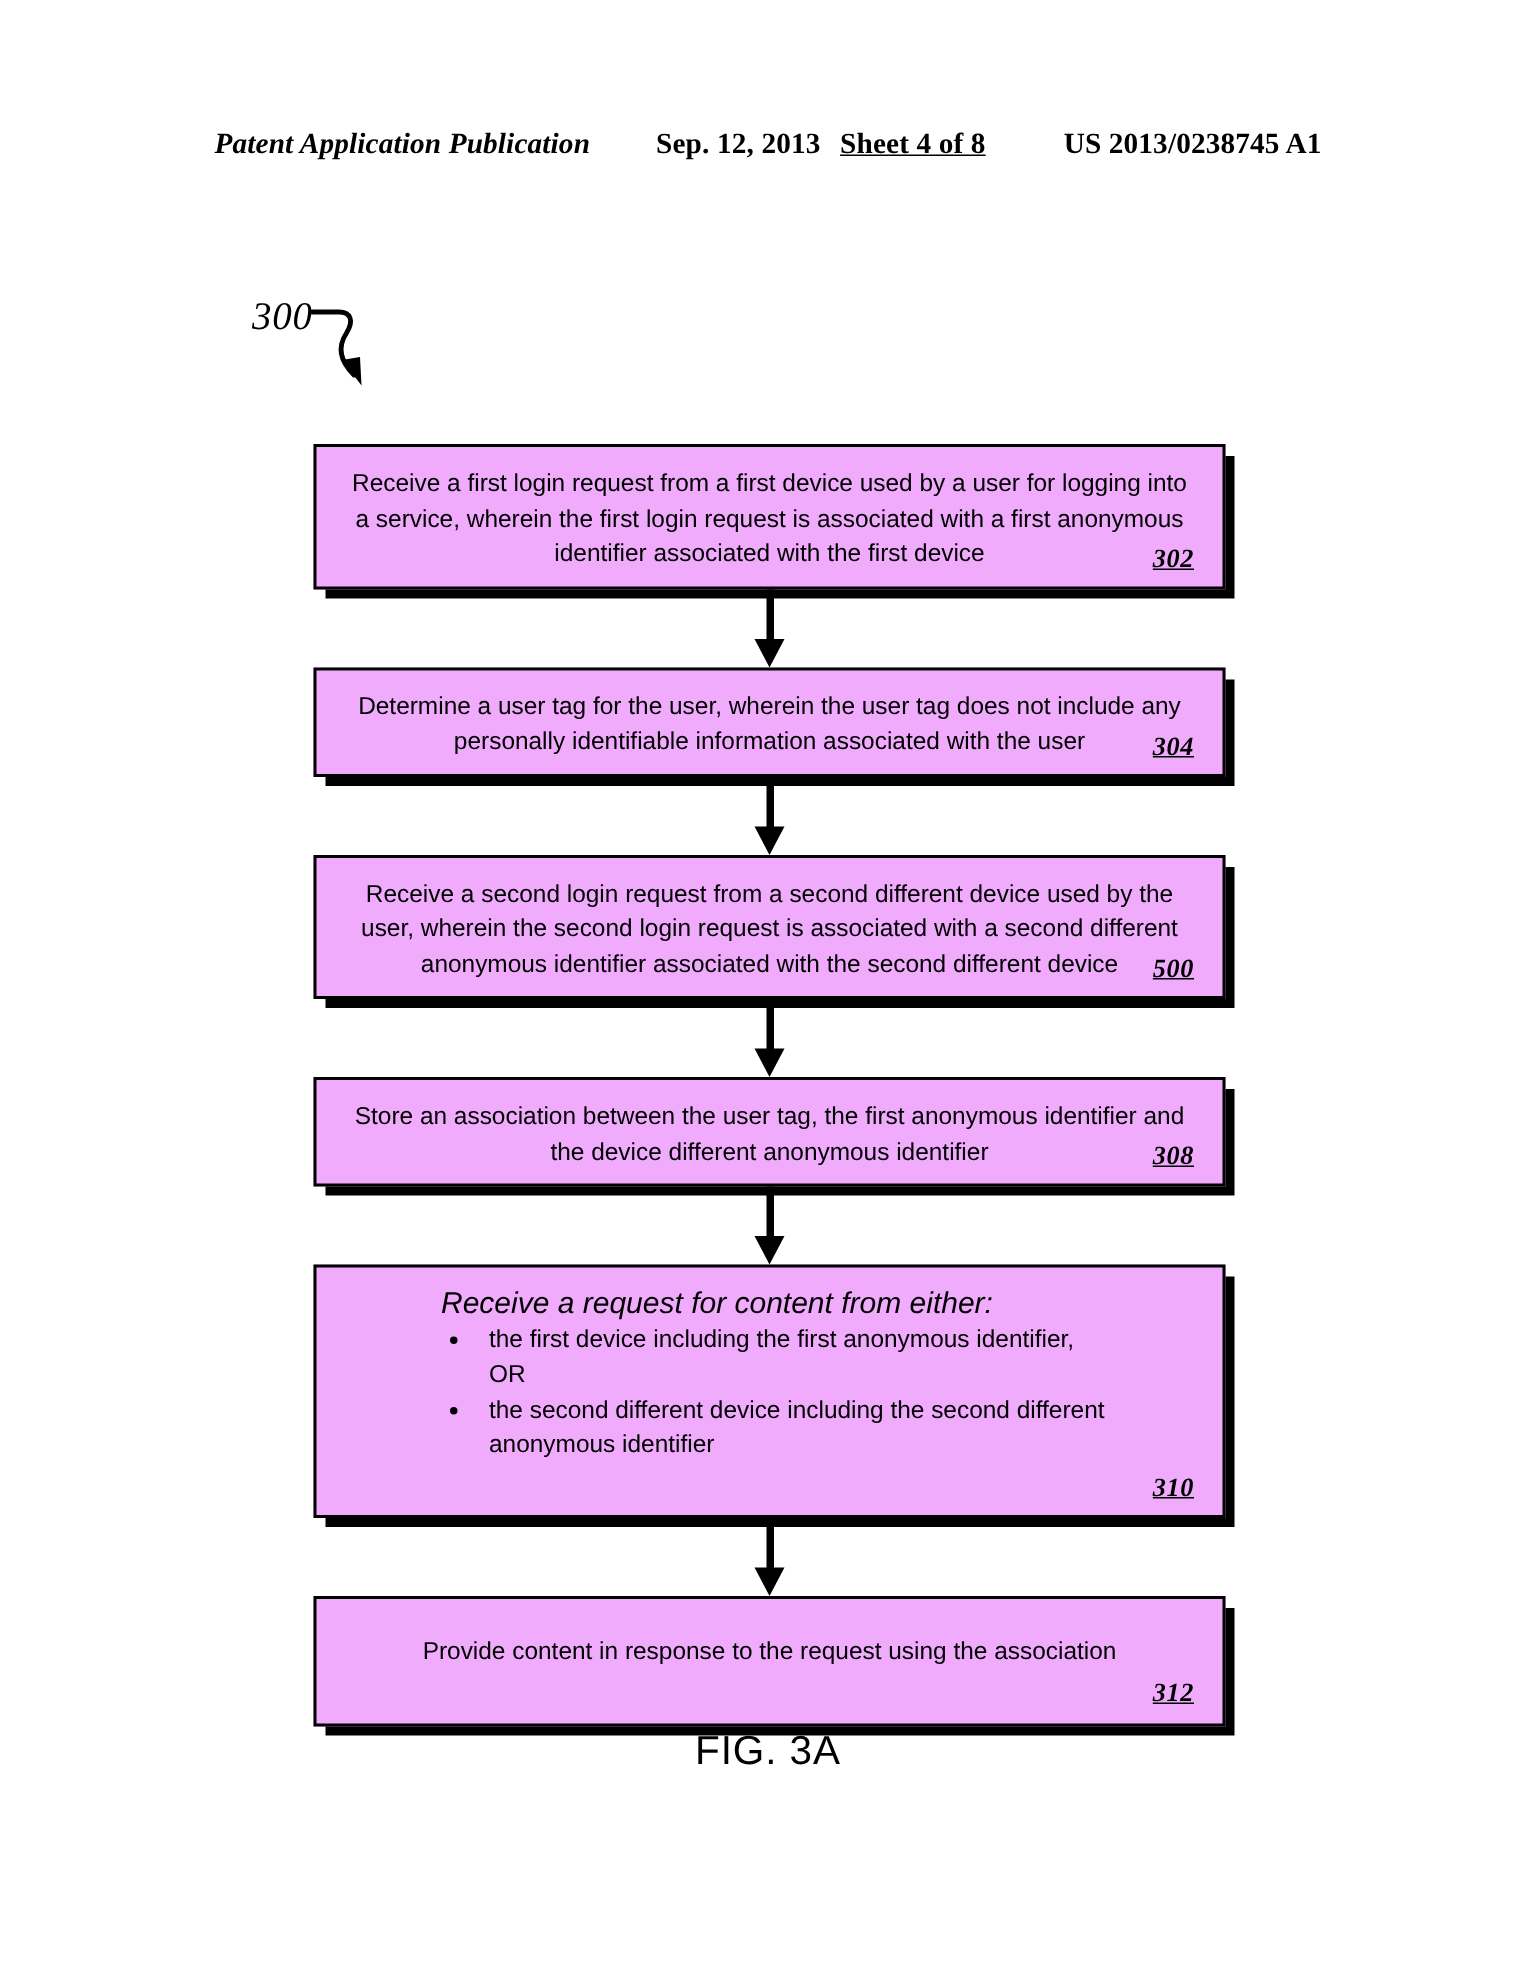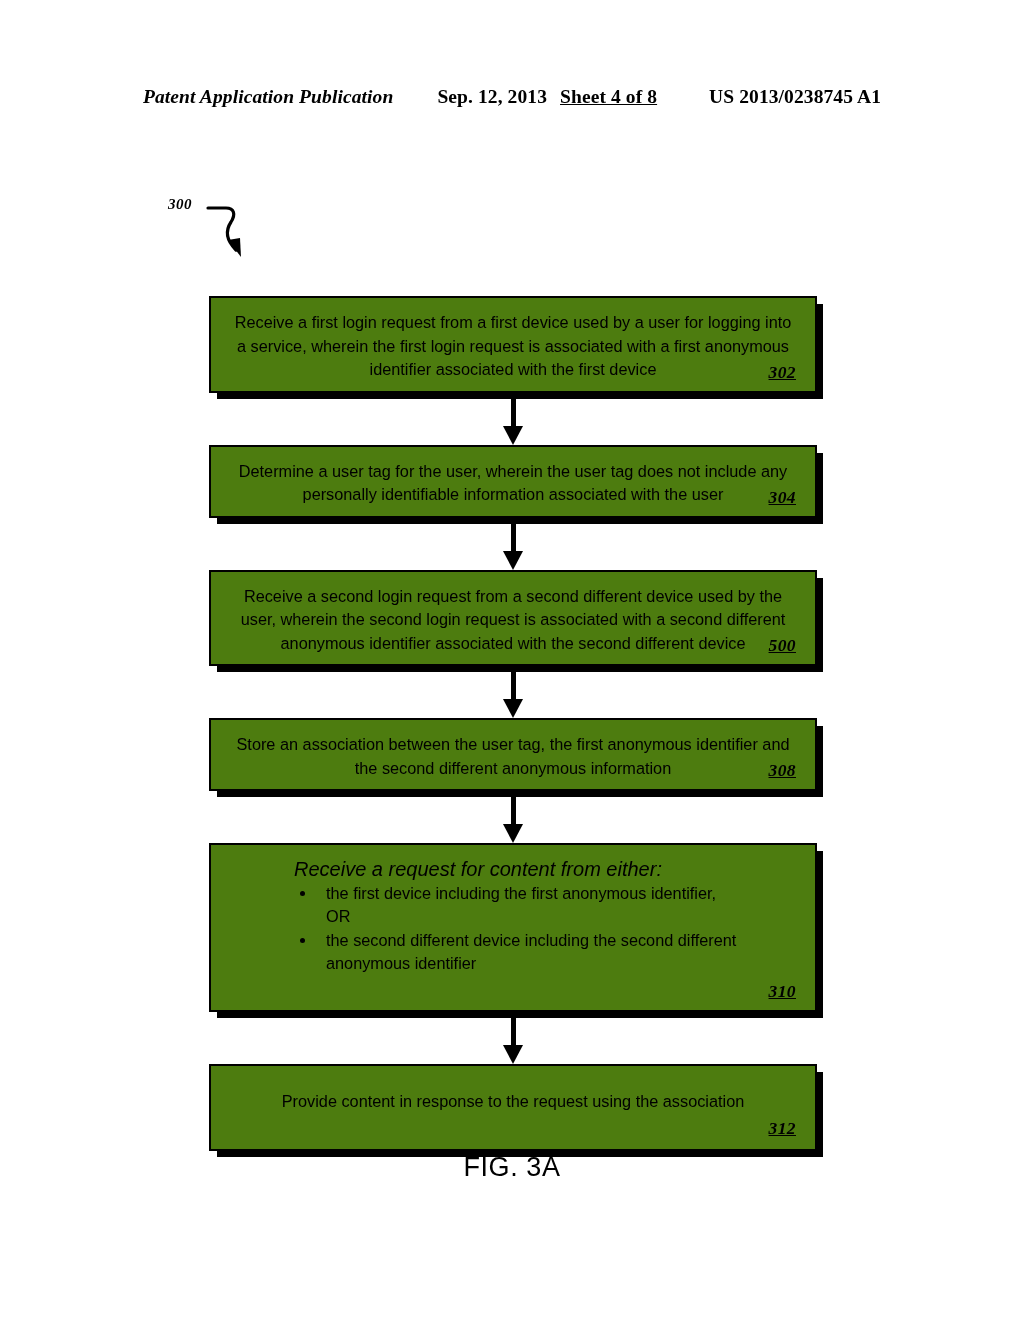--- a/index.html
+++ b/index.html
@@ -43,22 +43,22 @@
     top: 196px;
     width: 130px;
     height: 70px;
   }
   .ref-callout .ref-label {
     position: absolute;
     left: 0;
     top: 0;
     font-family: "Liberation Serif", serif;
     font-style: italic;
-    font-weight: bold;
-    font-size: 15px;
+    font-weight: normal;
+    font-size: 26px;
     letter-spacing: 0.5px;
   }
   .ref-callout svg {
     position: absolute;
     left: 38px;
     top: 2px;
     overflow: visible;
   }
 
   
@@ -66,21 +66,21 @@
     position: absolute;
     left: 209px;
     top: 296px;
     width: 608px;
   }
 
   .node {
     position: relative;
     box-sizing: border-box;
     border: 2.5px solid #000000;
-    background: #4d7c0f;
+    background: #f0abfc;
     box-shadow: 7px 7px 0 -1px #000000;
     padding: 13px 17px 8px 17px;
   }
 
   .node-text {
     font-size: 16.3px;
     line-height: 23.5px;
     text-align: center;
     white-space: pre-line;
   }
@@ -208,21 +208,21 @@
     <div class="node-text">Receive a second login request from a second different device used by the user, wherein the second login request is associated with a second different anonymous identifier associated with the second different device</div>
     <span class="node-num inline-up">500</span>
   </div>
 
   <div class="connector">
     <span class="stem"></span>
     <span class="head"></span>
   </div>
 
   <div class="node">
-    <div class="node-text">Store an association between the user tag, the first anonymous identifier and the second different anonymous information</div>
+    <div class="node-text">Store an association between the user tag, the first anonymous identifier and the device different anonymous identifier</div>
     <span class="node-num inline-up">308</span>
   </div>
 
   <div class="connector">
     <span class="stem"></span>
     <span class="head"></span>
   </div>
 
   <div class="node left">
     <div class="lead-line">Receive a request for content from either:</div>

